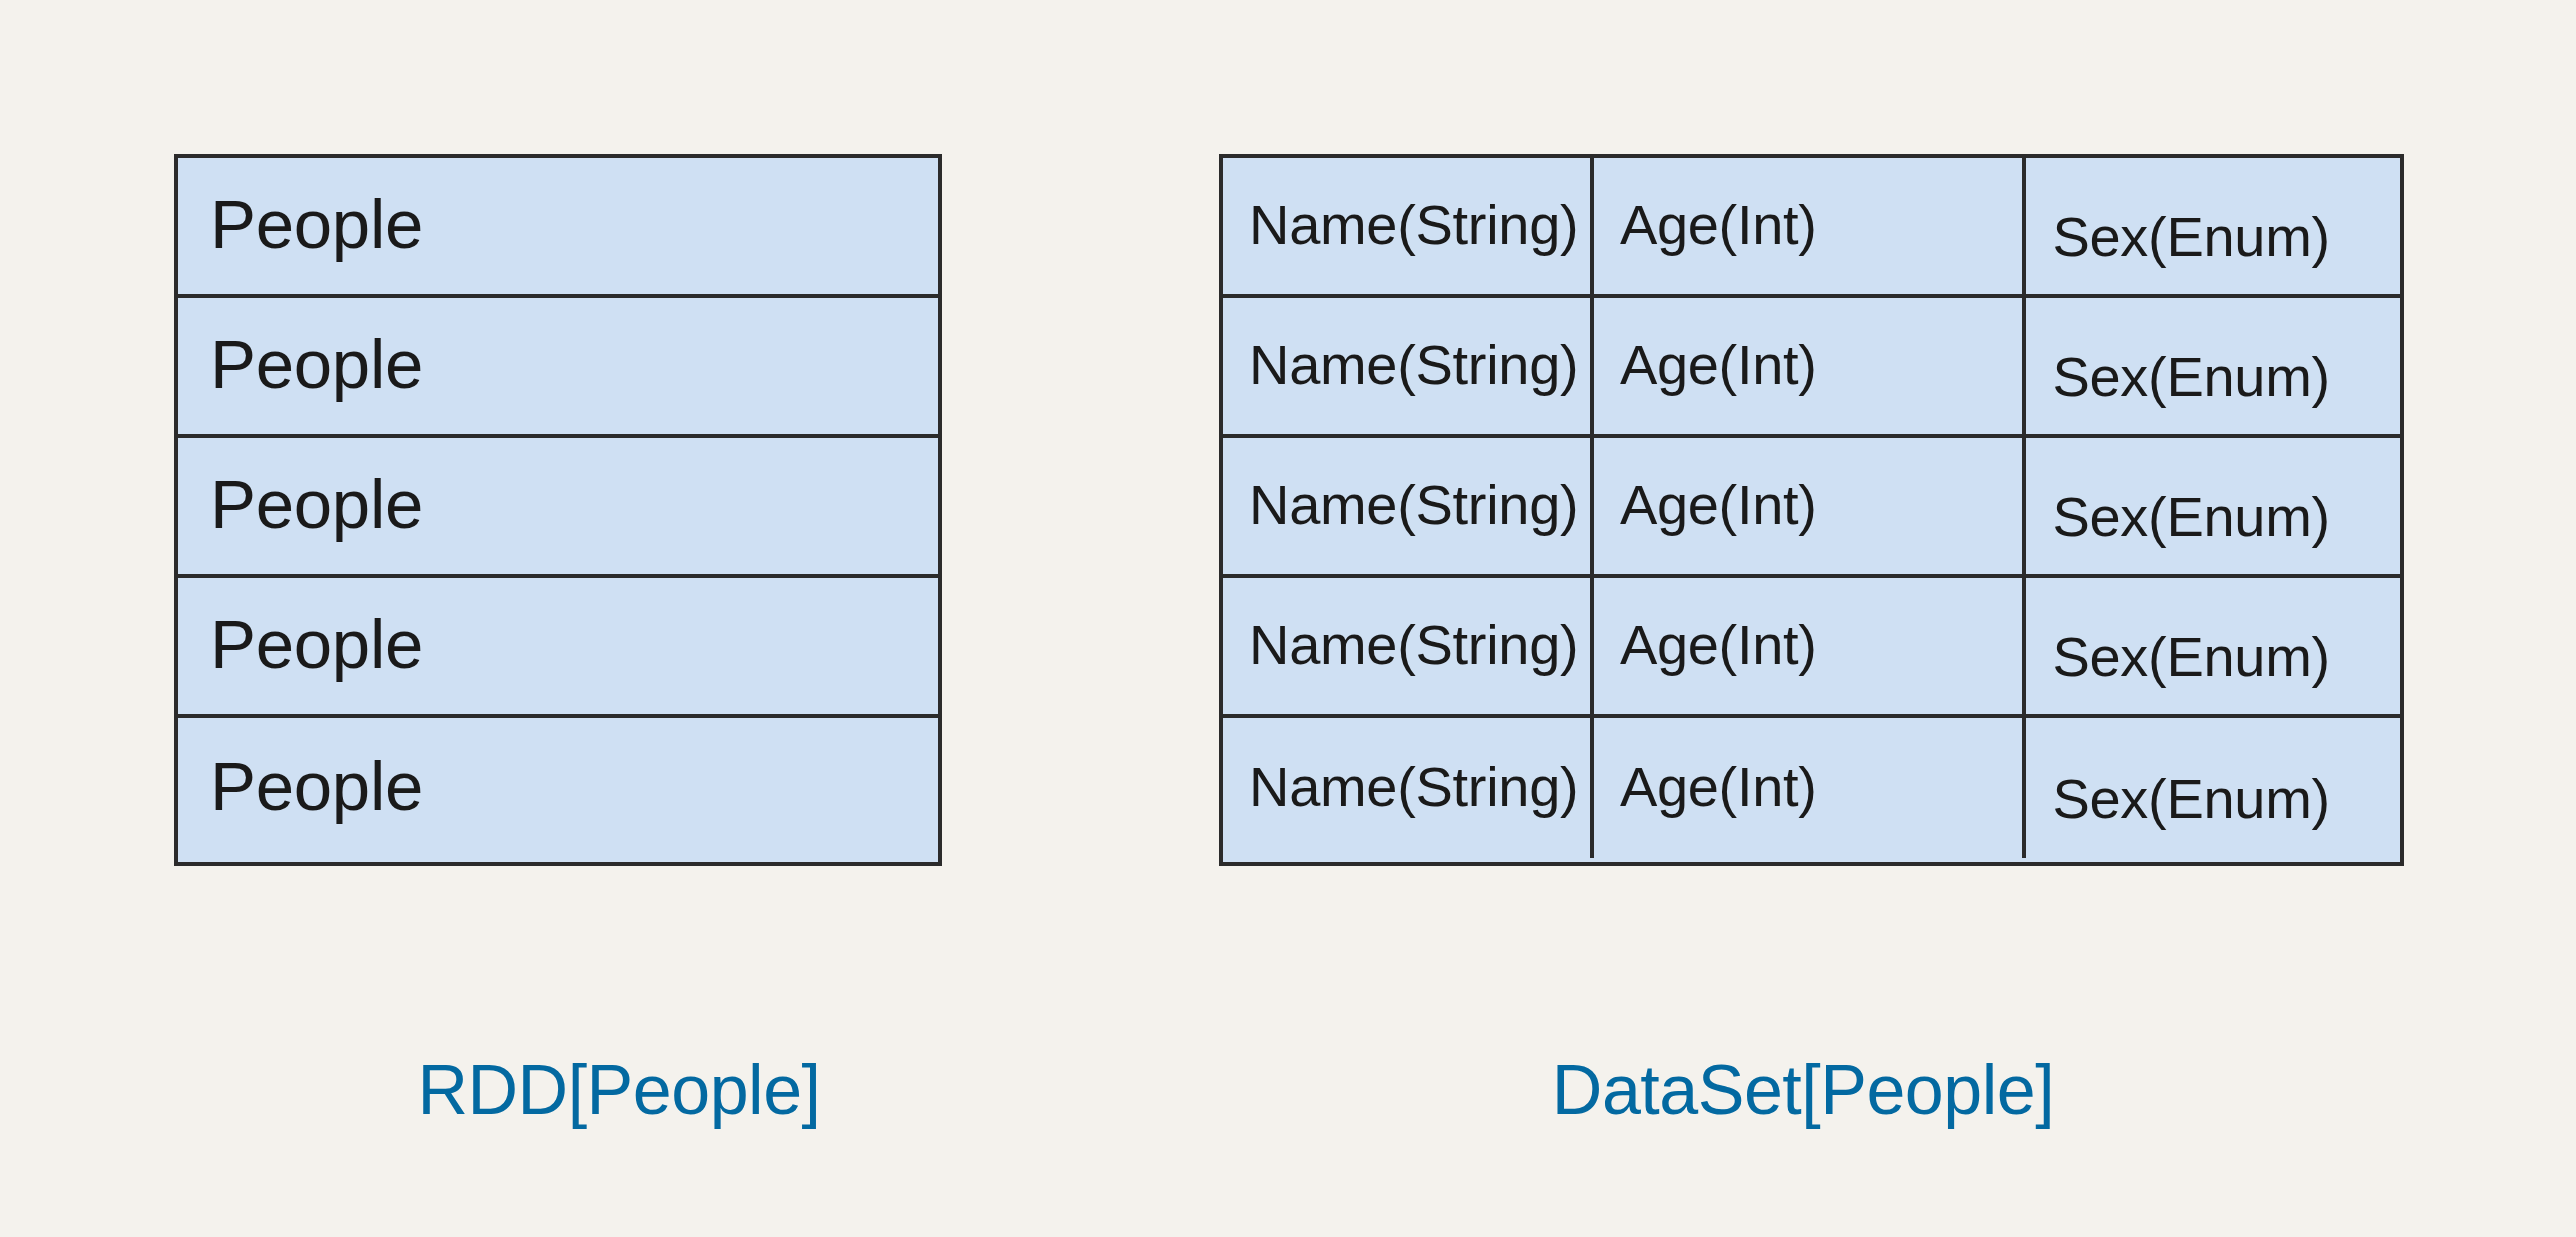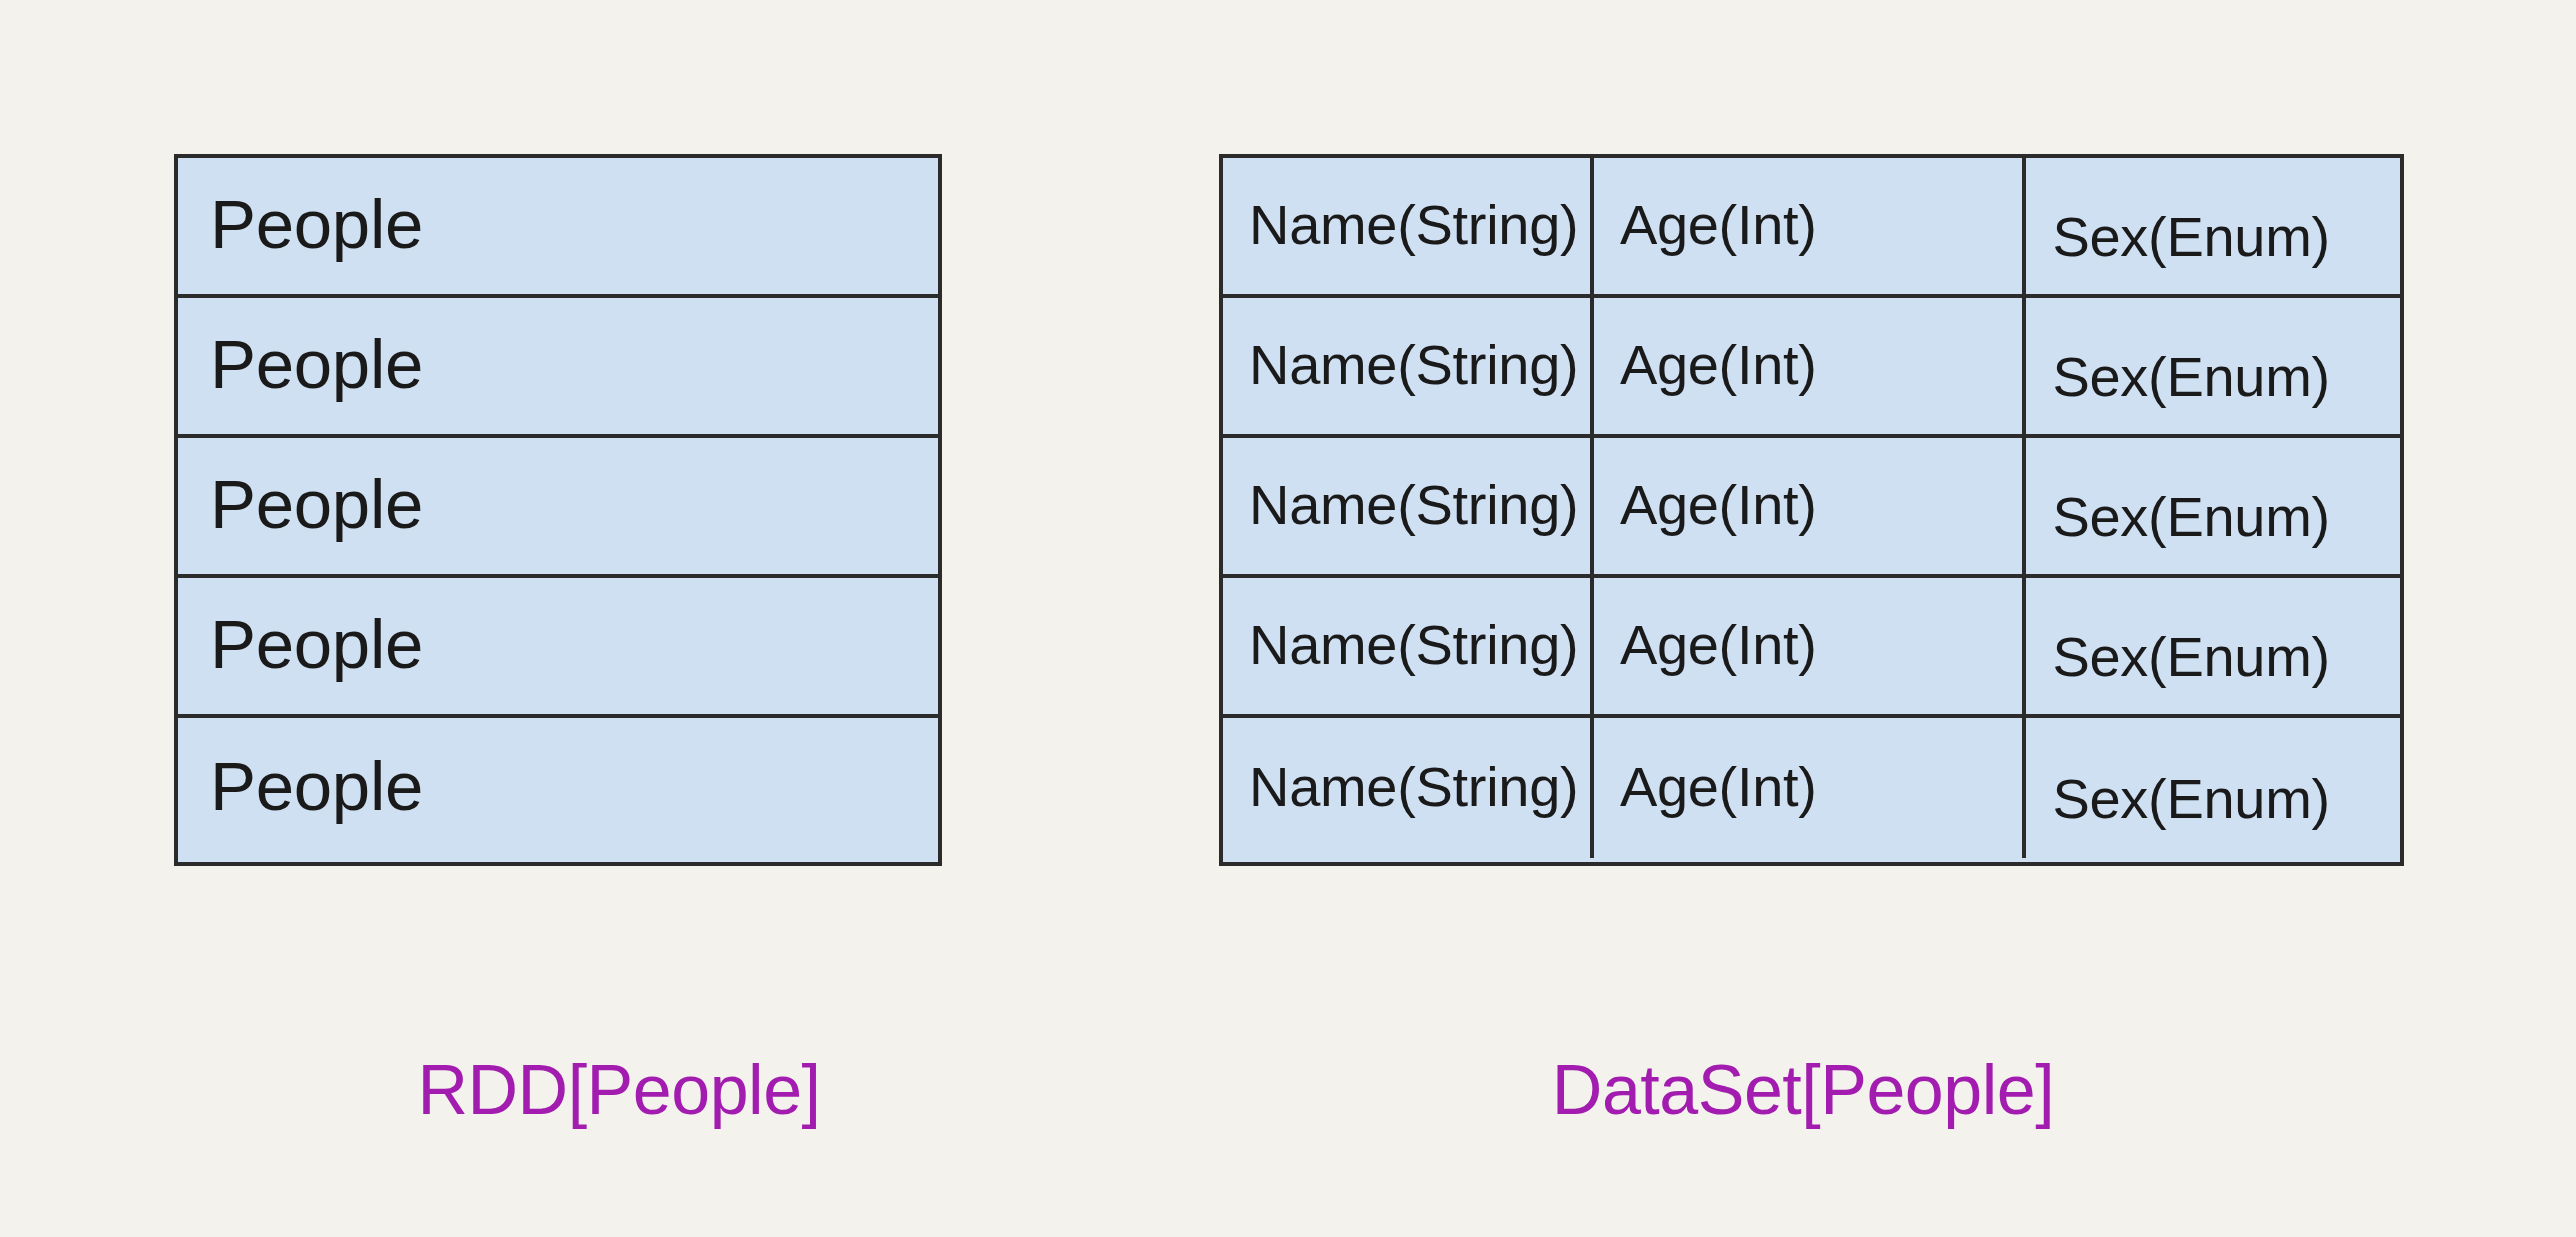--- a/index.html
+++ b/index.html
@@ -86,21 +86,21 @@
   }
   #dataset-table .scell.col-0 { width: 389px; }
   #dataset-table .scell.col-1 { width: 454px; }
   #dataset-table .scell.col-2 { width: 392px; margin-top: 24px; }
 
   
   .caption {
     position: absolute;
     font-size: 70px;
     line-height: 1;
-    color: #a21caf;
+    color: #0369a1;
     letter-spacing: -0.5px;
     white-space: nowrap;
     text-align: center;
     transform: translateX(-50%);
   }
   #caption-rdd     { left: 619px; top: 1055px; }
   #caption-dataset { left: 1803px; top: 1055px; }
 </style>
 </head>
 <body>

